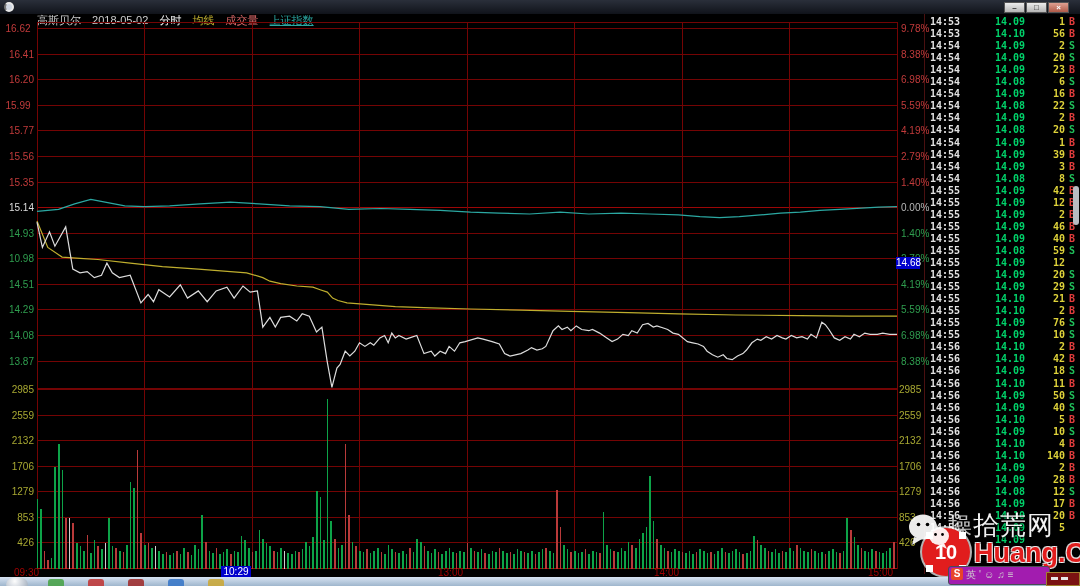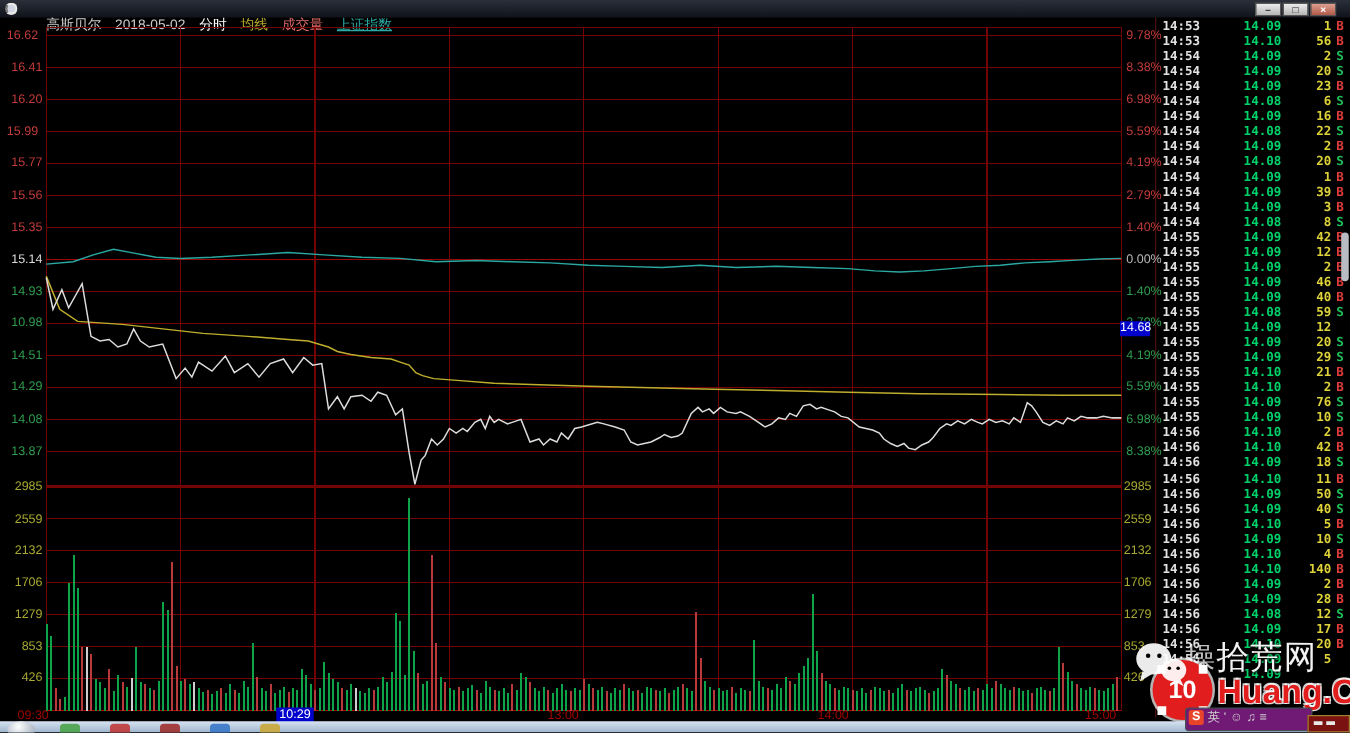--- a/index.html
+++ b/index.html
@@ -41,21 +41,21 @@
   #wm-prefix{opacity:.8;font-size:24px;}
   #wm-logo{left:922px;top:528px;width:48px;height:48px;border-radius:50%;background:#e11d1d;
            box-shadow:0 0 0 2px rgba(255,255,255,.7);}
   #wm-logo-num{position:absolute;left:0;top:0;width:48px;height:48px;text-align:center;
                line-height:48px;color:#fff;font-size:20px;font-weight:bold;}
   #wm-logo i{position:absolute;width:7px;height:7px;background:#fff;}
   #wm-brand{left:974px;top:538px;font-size:27px;font-weight:bold;color:#e11d1d;white-space:nowrap;
             text-shadow:-1px -1px 0 rgba(255,255,255,.8),1px -1px 0 rgba(255,255,255,.8),
                         -1px 1px 0 rgba(255,255,255,.8),1px 1px 0 rgba(255,255,255,.8);}
   
-  #ime{left:948px;top:566px;width:100px;height:17px;background:#701a75;border:1px solid #484c55;
+  #ime{left:948px;top:566px;width:100px;height:17px;background:#a21caf;border:1px solid #484c55;
        border-radius:3px;z-index:4;color:#ddd;font-size:10px;line-height:15px;white-space:nowrap;}
   #ime .slogo{display:inline-block;width:12px;height:12px;background:#e8442a;color:#fff;border-radius:2px;
               text-align:center;line-height:12px;font-weight:bold;margin:1px 3px 0 2px;vertical-align:top;}
   #ime .ic{margin-right:3px;color:#cfcfcf;}
   #ime-red{left:1046px;top:572px;width:32px;height:12px;background:#7a1212;border:1px solid #a08030;z-index:4;}
   #ime-red i{position:absolute;top:4px;width:7px;height:3px;background:#e8e8e8;}
   #taskbar{left:0;top:577px;width:1080px;height:9px;background:linear-gradient(#d7e3f2,#9fb6cd);z-index:3;}
   #start-orb{left:6px;top:577px;width:22px;height:14px;border-radius:50%;
              background:radial-gradient(circle at 40% 30%,#fdfdfd,#9aa7b8);z-index:4;}
   .tbicon{top:579px;width:16px;height:8px;border-radius:3px 3px 0 0;z-index:4;opacity:.9;}

